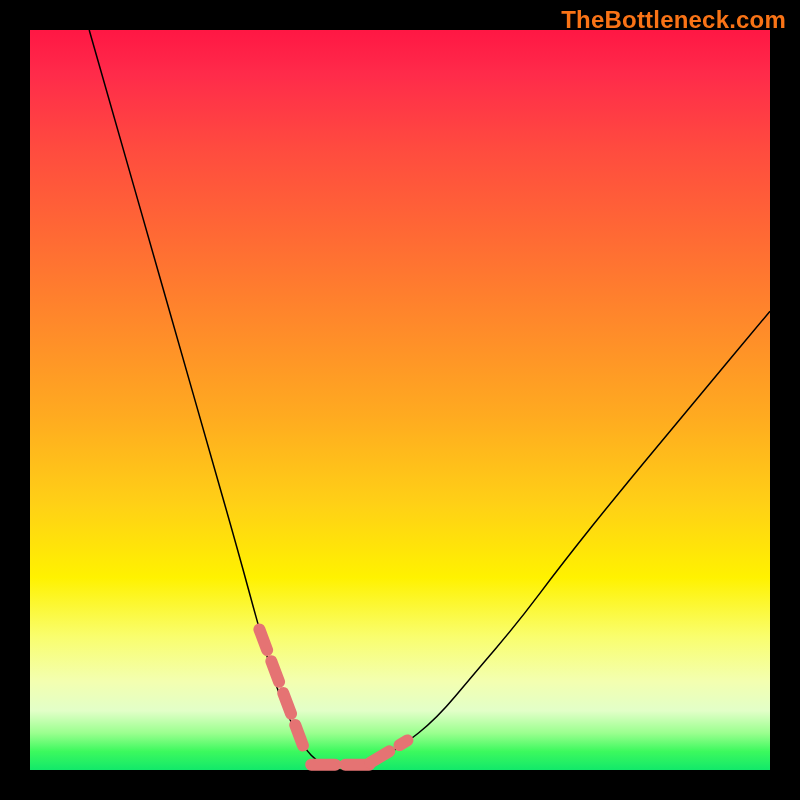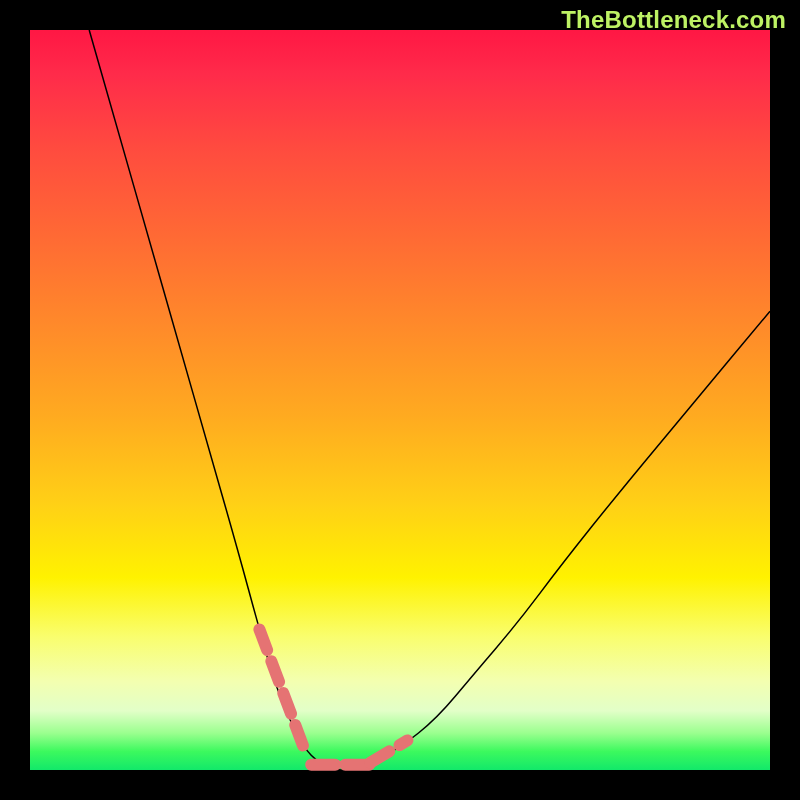--- a/index.html
+++ b/index.html
@@ -10,21 +10,21 @@
     height: 800px;
     background: #000;
   }
   .watermark {
     position: absolute;
     top: 6px;
     right: 14px;
     font-family: Arial, Helvetica, sans-serif;
     font-size: 24px;
     font-weight: 600;
-    color: #bef264;
+    color: #f97316;
     letter-spacing: 0.2px;
     z-index: 10;
   }
   .plot {
     position: absolute;
     left: 30px;
     top: 30px;
     width: 740px;
     height: 740px;
     

